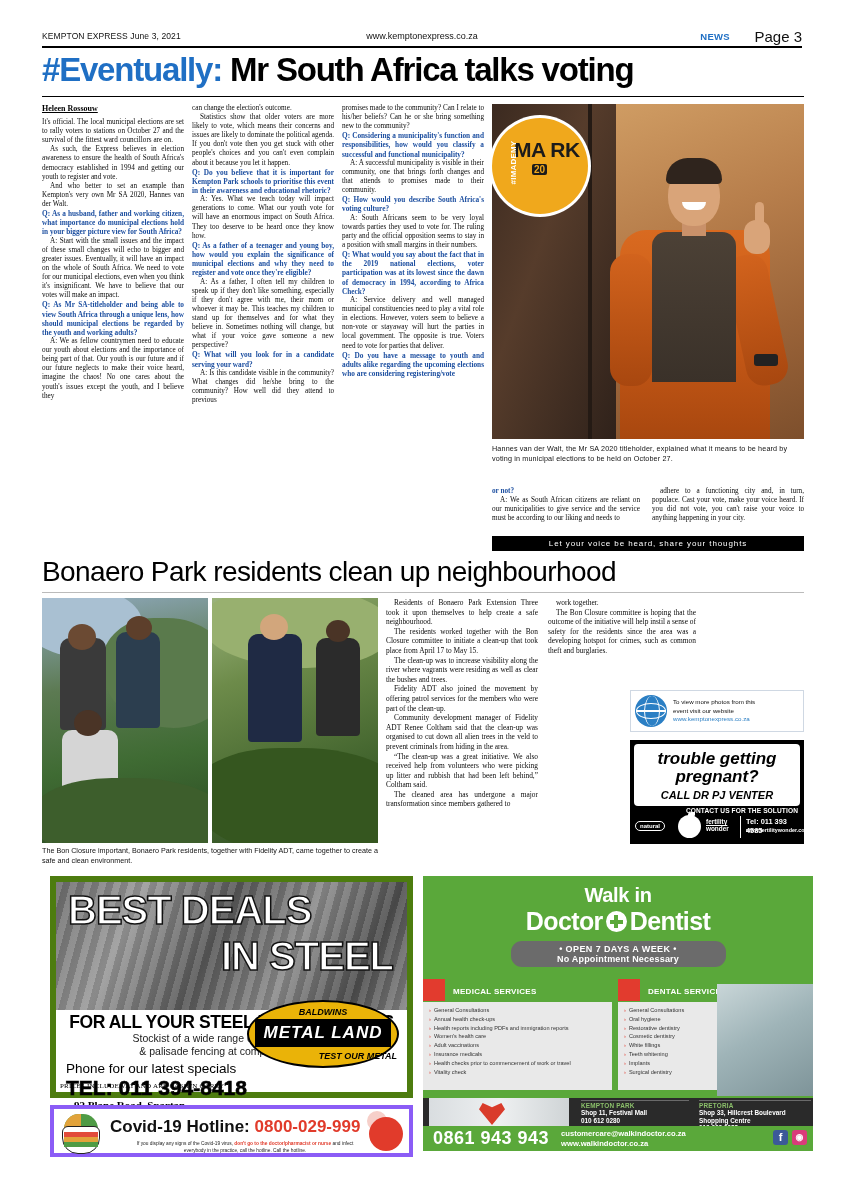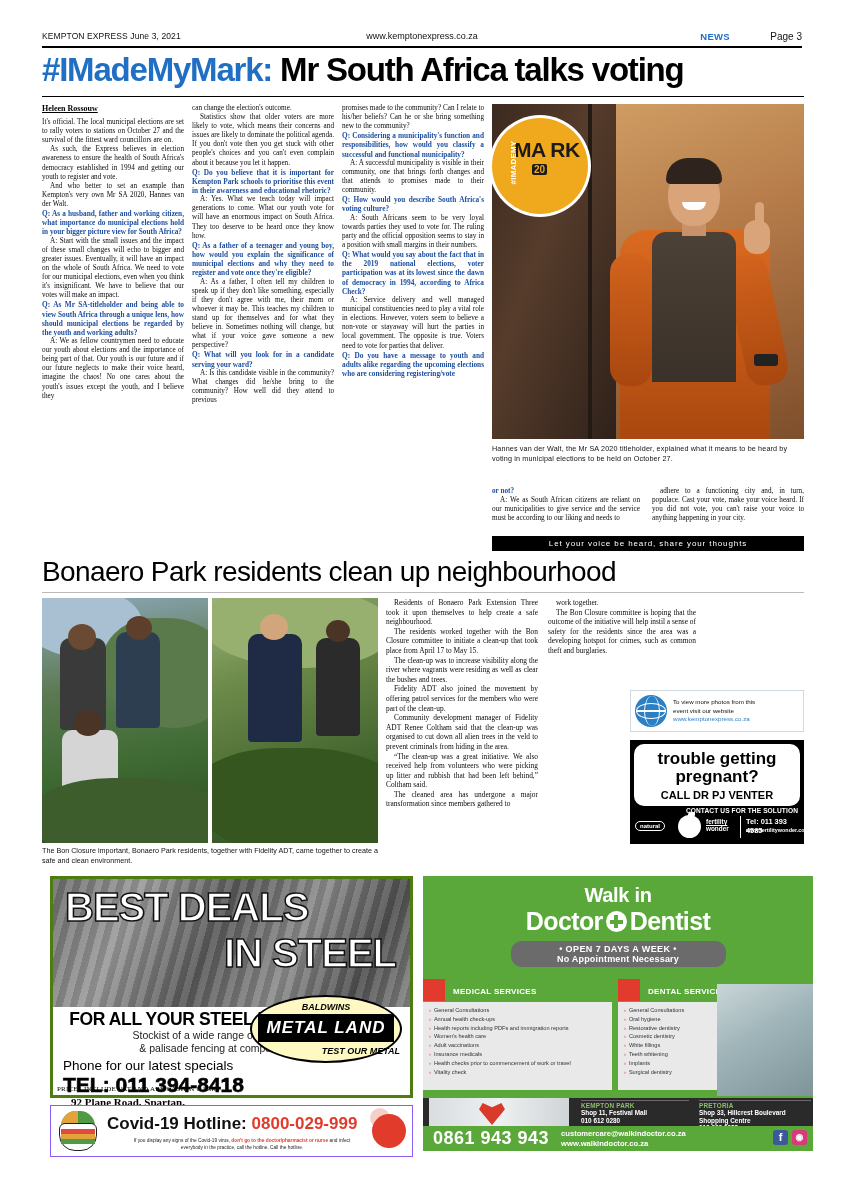--- a/index.html
+++ b/index.html
@@ -17,21 +17,21 @@
   }
 
   
   .masthead {
     position: absolute; left: 42px; top: 27px; width: 760px; height: 18px;
     display: flex; align-items: center;
   }
   .mast-left { font-size: 8.5px; font-family: "Liberation Sans", sans-serif; color: #111; letter-spacing: .1px; }
   .mast-mid { position: absolute; left: 50%; transform: translateX(-50%); font-size: 9px; font-family: "Liberation Sans", sans-serif; color: #111; }
   .mast-news { position: absolute; right: 72px; font-size: 9.5px; font-weight: bold; font-family: "Liberation Sans", sans-serif; color: #1f6fc4; letter-spacing:.3px;}
-  .mast-page { position: absolute; right: 0; font-size: 10px; font-family: "Liberation Sans", sans-serif; color: #111; padding-left: 44px; }
+  .mast-page { position: absolute; right: 0; font-size: 15px; font-family: "Liberation Sans", sans-serif; color: #111; padding-left: 44px; }
   .mast-rule { position: absolute; left: 42px; top: 46px; width: 760px; height: 2px; background: #000; }
 
   
   .head1 {
     position: absolute; left: 42px; top: 52px; width: 762px; height: 36px;
     font-family: "Liberation Sans", sans-serif;
     font-weight: bold; font-size: 33px; line-height: 36px;
     letter-spacing: -1.2px; white-space: nowrap; color: #000;
     transform: scaleX(1.0);
   }
@@ -158,54 +158,54 @@
   .globe { width: 32px; height: 32px; border-radius: 50%; background: #2b7fc4; position: relative; flex: 0 0 auto; }
   .globe:before, .globe:after { content:""; position:absolute; border:1px solid #fff; }
   .globe:before { left:15px; top:1px; width:0; height:30px; border-radius:50%; border-width:0 1px; width:14px; left:9px;}
   .globe:after { left:1px; top:15px; width:30px; height:0; border-width:1px 0; }
   .globe i { position:absolute; left:1px; top:8px; width:30px; height:16px; border:1px solid #fff; border-radius:50%; }
   .webtxt { font-family:"Liberation Sans",sans-serif; font-size:6.2px; line-height:8.4px; color:#111; }
   .webtxt .u { color:#2b7fc4; }
 
   
   .fert { position: absolute; left: 630px; top: 740px; width: 174px; height: 104px; background:#000; padding:4px; }
-  .fert-inner { background:#fff; height: 62px; border-radius: 10px; display:flex; flex-direction:column; align-items:center; justify-content:center; }
+  .fert-inner { background:#fff; height: 62px; border-radius: 4px; display:flex; flex-direction:column; align-items:center; justify-content:center;font-style:italic; }
   .fert-l1 { font-family:"Liberation Sans",sans-serif; font-weight:bold; font-size:17px; line-height:18px; color:#000;}
   .fert-l2 { font-family:"Liberation Sans",sans-serif; font-weight:bold; font-size:17px; line-height:18px; color:#000;}
   .fert-l3 { font-family:"Liberation Sans",sans-serif; font-weight:bold; font-size:11px; margin-top:3px; color:#000;}
   .fert-bot { position:relative; height:34px; color:#fff; }
   .fert-tag { position:absolute; right:2px; top:1px; font-family:"Liberation Sans",sans-serif; font-weight:bold; font-size:6.6px; letter-spacing:.1px;}
   .fert-nat { position:absolute; left:1px; top:15px; border:1px solid #fff; border-radius:8px; padding:1px 4px; font-family:"Liberation Sans",sans-serif; font-size:6px; font-weight:bold;}
   .apple { position:absolute; left:44px; top:9px; width:23px; height:23px; border-radius:50%; background:#fff; }
   .apple:after{content:"";position:absolute;left:10px;top:-3px;width:7px;height:5px;background:#fff;border-radius:50% 0 50% 0;}
   .fert-fw { position:absolute; left:72px; top:12px; font-family:"Liberation Sans",sans-serif; font-size:6.4px; font-weight:bold; line-height:7.4px;}
   .fert-fw u { text-decoration: underline; }
   .fert-div{position:absolute;left:106px;top:10px;width:1px;height:22px;background:#fff;}
   .fert-tel { position:absolute; left:112px; top:11px; font-family:"Liberation Sans",sans-serif; font-size:7.4px; font-weight:bold;}
   .fert-web { position:absolute; left:112px; top:21px; font-family:"Liberation Sans",sans-serif; font-size:5.4px; font-weight:bold;}
 
   
-  .steel { position:absolute; left:50px; top:876px; width:363px; height:222px; border:3px solid #4d7c0f; background:#fff; }
+  .steel { position:absolute; left:50px; top:876px; width:363px; height:222px; border:6px solid #4d7c0f; background:#fff; }
   .steel-top { position:relative; height:128px; overflow:hidden;
     background: linear-gradient(115deg,#6e6e6e 0%, #9a9a9a 22%, #595959 45%, #8c8c8c 66%, #4f4f4f 85%, #868686 100%); }
   .steel-top:after{content:"";position:absolute;inset:0;
     background: repeating-linear-gradient(105deg, rgba(255,255,255,.10) 0 7px, rgba(0,0,0,.10) 7px 14px);}
   .steel-h1 { position:absolute; left:12px; top:8px; right:6px; z-index:2;
     font-family:"Liberation Sans",sans-serif; font-weight:bold; font-size:40px; line-height:40px;
     color:#fff; -webkit-text-stroke: 1.5px #111; letter-spacing:-1px; }
   .steel-h2 { position:absolute; right:14px; top:54px; z-index:2;
     font-family:"Liberation Sans",sans-serif; font-weight:bold; font-size:40px; line-height:40px;
     color:#fff; -webkit-text-stroke: 1.5px #111; letter-spacing:-1px; }
   .steel-req { text-align:center; font-family:"Liberation Sans",sans-serif; font-weight:bold; font-size:17.5px; line-height:20px; margin-top:2px; color:#000; letter-spacing:-.4px;}
   .steel-sub { text-align:center; font-family:"Liberation Sans",sans-serif; font-size:10.5px; line-height:13px; color:#222;}
   .steel-phone { margin-left:10px; margin-top:3px; font-family:"Liberation Sans",sans-serif; font-size:13.5px; color:#000;}
   .steel-tel { margin-left:10px; font-family:"Liberation Sans",sans-serif; font-weight:bold; font-size:21px; line-height:23px; color:#000; -webkit-text-stroke:.6px #000;}
   .steel-addr { margin-left:18px; font-family:"Liberation Serif",serif; font-weight:bold; font-size:11px; line-height:13px; color:#000;}
-  .steel-logo { position:absolute; right:8px; bottom:32px; width:152px; height:68px; border-radius:50%;
-    border:2px solid #000; background:#fef9c3; }
+  .steel-logo { position:absolute; right:8px; bottom:24px; width:152px; height:68px; border-radius:50%;
+    border:2px solid #000; background:#eab308; }
   .steel-logo .l1{position:absolute;top:5px;width:100%;text-align:center;font-family:"Liberation Sans",sans-serif;font-weight:bold;font-size:9px;font-style:italic;}
   .steel-logo .l2{position:absolute;top:17px;left:6px;right:6px;height:28px;background:#000;color:#fff;display:flex;align-items:center;justify-content:center;
      font-family:"Liberation Sans",sans-serif;font-weight:bold;font-style:italic;font-size:17px;letter-spacing:1px;}
   .steel-logo .l3{position:absolute;bottom:5px;width:100%;text-align:right;font-family:"Liberation Sans",sans-serif;font-weight:bold;font-style:italic;font-size:9px;}
   .steel-foot { position:absolute; left:4px; bottom:2px; font-family:"Liberation Serif",serif; font-weight:normal; font-size:7px; color:#000; letter-spacing:.2px;}
 
   
   .wid { position:absolute; left:423px; top:876px; width:390px; height:275px; background:#5aa83a; overflow:hidden; }
   .wid-h1 { text-align:center; font-family:"Liberation Sans",sans-serif; font-weight:bold; font-size:20px; color:#fff; margin-top:8px; letter-spacing:-.3px;}
   .wid-h2 { text-align:center; font-family:"Liberation Sans",sans-serif; font-weight:bold; font-size:25px; color:#fff; letter-spacing:-.6px; display:flex; align-items:center; justify-content:center; gap:3px;}
@@ -237,21 +237,21 @@
   .wid-br-l { font-family:"Liberation Sans",sans-serif; font-weight:bold; font-size:6.4px; color:#fff; line-height:7.6px;}
   .wid-foot { position:absolute; left:0; bottom:0; width:390px; height:25px; background:#5aa83a; display:flex; align-items:center; }
   .wid-tel { font-family:"Liberation Sans",sans-serif; font-weight:bold; font-size:18px; color:#fff; margin-left:10px; letter-spacing:.5px;}
   .wid-mail { margin-left:12px; font-family:"Liberation Sans",sans-serif; font-weight:bold; font-size:7.6px; line-height:9.6px; color:#fff;}
   .wid-soc { position:absolute; right:6px; top:4px; display:flex; gap:4px; }
   .soc { width:15px; height:15px; border-radius:3px; background:#3b5998; color:#fff;
     font-family:"Liberation Sans",sans-serif; font-weight:bold; font-size:11px; text-align:center; line-height:15px;}
   .soc.ig { background:#d93b7a; font-size:9px; }
 
   
-  .covid { position:absolute; left:50px; top:1105px; width:363px; height:52px; border:1px solid #8b5cf6; background:#fff; }
+  .covid { position:absolute; left:50px; top:1105px; width:363px; height:52px; border:4px solid #8b5cf6; background:#fff; }
   .covid-mask { position:absolute; left:6px; top:5px; width:42px; height:42px; }
   .c-cap { position:absolute; left:4px; top:0; width:34px; height:15px; border-radius:17px 17px 0 0; background:#4f9b45; }
   .c-cap2{ position:absolute; left:4px; top:0; width:17px; height:15px; border-radius:17px 0 0 0; background:#e2a33b; }
   .c-face{ position:absolute; left:2px; top:12px; width:38px; height:28px; border-radius:6px 6px 16px 16px; background:#fff; border:1.5px solid #222;}
   .c-m1{position:absolute;left:4px;top:18px;width:34px;height:5px;background:#e24b3b;}
   .c-m2{position:absolute;left:4px;top:23px;width:34px;height:5px;background:#e2a33b;}
   .c-m3{position:absolute;left:4px;top:28px;width:34px;height:5px;background:#4f9b45;}
   .covid-t1 { position:absolute; left:56px; top:8px; font-family:"Liberation Sans",sans-serif; font-weight:bold; font-size:17px; color:#111;}
   .covid-num { color:#e13b2b; }
   .covid-t2 { position:absolute; left:56px; top:31px; width:270px; text-align:center;
@@ -270,21 +270,21 @@
 
   <div class="masthead">
     <span class="mast-left">KEMPTON EXPRESS June 3, 2021</span>
     <span class="mast-mid">www.kemptonexpress.co.za</span>
     <span class="mast-news">NEWS</span>
     <span class="mast-page">Page 3</span>
   </div>
   <div class="mast-rule"></div>
 
   <div class="head1">
-    <span class="hash">#IMadeMyMark:</span><span> Mr South Africa talks voting</span>
+    <span class="hash">#Eventually:</span><span> Mr South Africa talks voting</span>
   </div>
   <div class="rule-thin"></div>
 
   <div class="col" id="c1">
     <div class="byline">Heleen Rossouw</div>
     <div>
         <p class="noind">It's official. The local municipal elections are set to rally voters to stations on October 27 and the survival of the fittest ward councillors are on.</p>
         <p>As such, the Express believes in election awareness to ensure the health of South Africa's democracy established in 1994 and getting our youth to register and vote.</p>
         <p>And who better to set an example than Kempton's very own Mr SA 2020, Hannes van der Walt.</p>
         <p class="q">Q: As a husband, father and working citizen, what importance do municipal elections hold in your bigger picture view for South Africa?</p>

